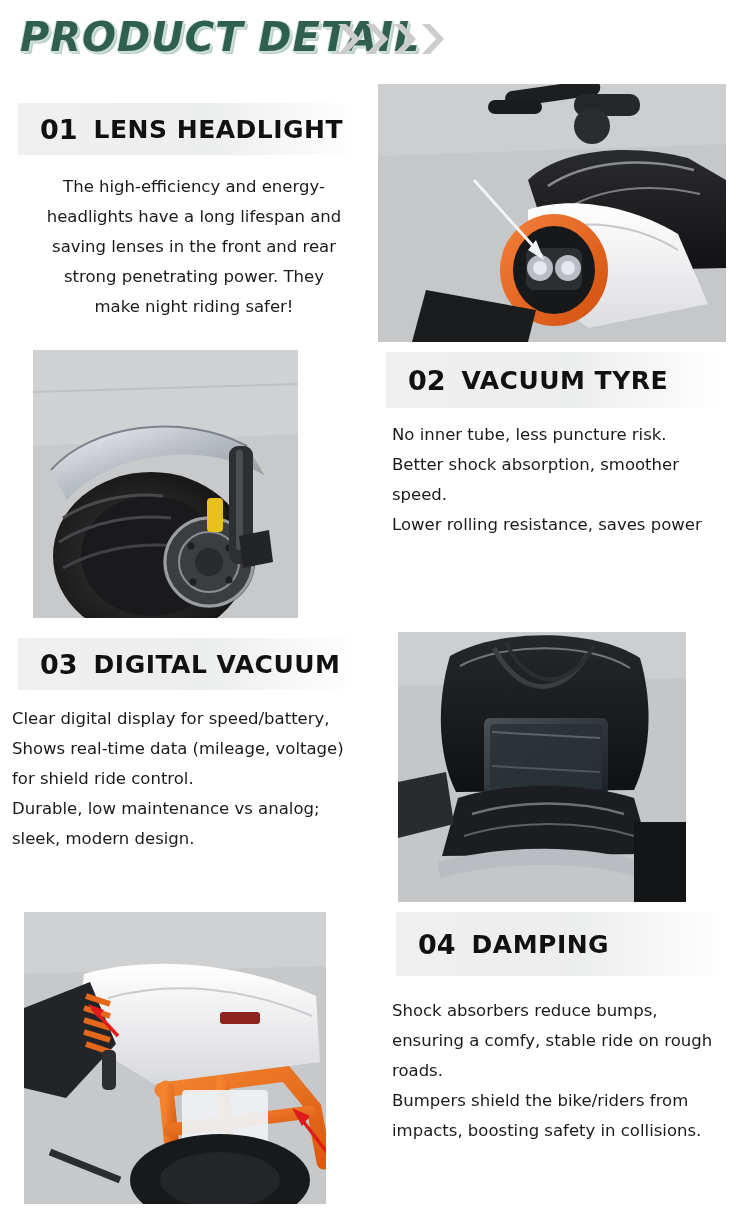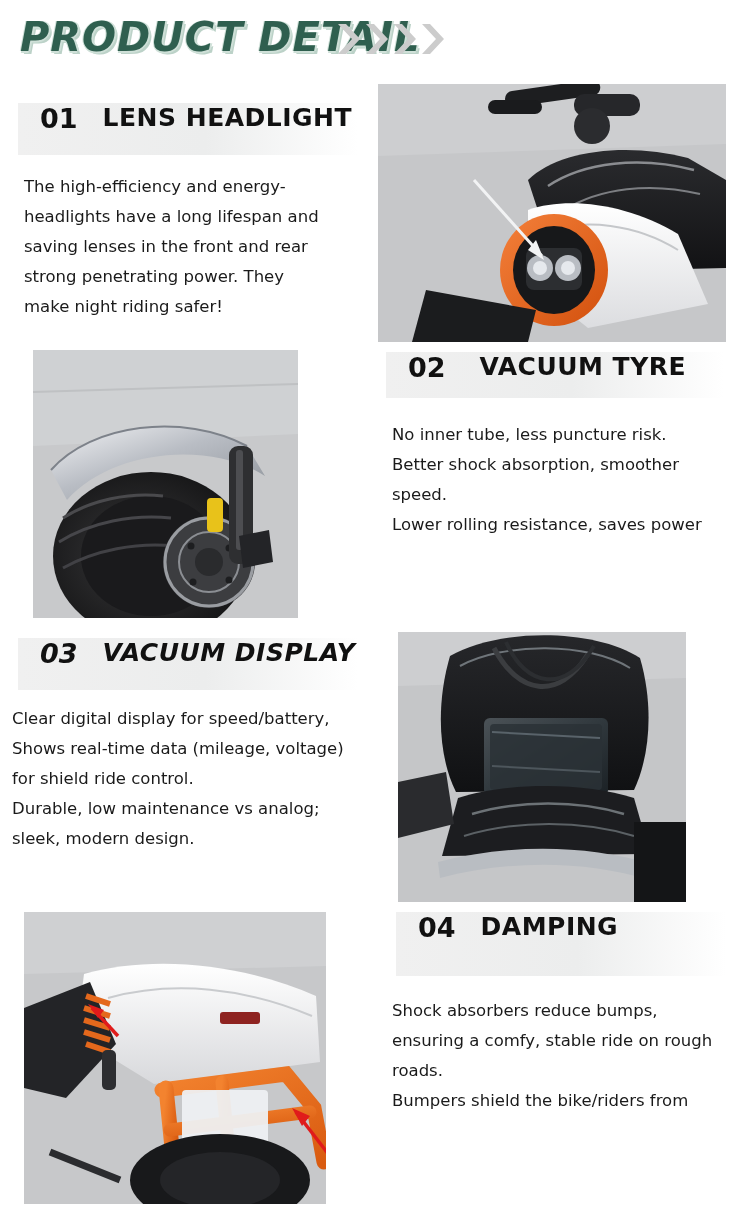--- a/index.html
+++ b/index.html
@@ -47,36 +47,37 @@
     display: flex;
     gap: 2px;
   }
   .chevrons svg { display: block; }
 
   
   .sec-bar {
     position: absolute;
     background: linear-gradient(to right, #f0f0f0 0%, #eceded 55%, #ffffff 100%);
     display: flex;
+    align-items: center;
     box-sizing: border-box;
     padding-left: 22px;
   }
   .sec-num {
     font-family: "DejaVu Sans", sans-serif;
     font-weight: bold;
     font-size: 27px;
     color: #111111;
     letter-spacing: 0px;
   }
   .sec-name {
     font-family: "DejaVu Sans", sans-serif;
     font-weight: bold;
     font-size: 25px;
     color: #111111;
-    margin-left: 25px;
+    margin-left: 16px;
     letter-spacing: 0.5px;
     white-space: nowrap;
   }
 
   
   .sec-text {
     position: absolute;
     font-family: "DejaVu Sans", sans-serif;
     font-size: 16.5px;
     line-height: 30px;
@@ -111,21 +112,21 @@
       <polygon points="2,2 16,17 2,32 10,32 24,17 10,2" fill="#cccccc"></polygon>
     </svg>
   </div>
 </div>
 
 <div class="sec-bar" style="left:18px; top:103px; width:340px; height:52px;">
   <span class="sec-num">01</span>
   <span class="sec-name">LENS  HEADLIGHT</span>
 </div>
 
-<div class="sec-text" style="left:24px; top:172px; width:340px;">
+<div class="sec-text" style="left:24px; top:172px; width:340px;text-align:center;">
   <p>The high-efficiency and energy-</p>
   <p>headlights have a long lifespan and</p>
   <p>saving lenses in the front and rear</p>
   <p>strong penetrating power. They</p>
   <p>make night riding safer!</p>
 </div>
 
 <div class="photo" style="left:33px; top:350px; width:265px; height:268px;">
   <svg width="265" height="268" viewBox="0 0 265 268">
     <defs>
@@ -217,35 +218,35 @@
     <circle cx="190" cy="184" r="13" fill="#b9bdc3"></circle>
     <circle cx="190" cy="184" r="7" fill="#e6e9ed"></circle>
 
     <path d="M48 206 L158 226 L150 258 L34 258 Z" fill="#1b1c1e"></path>
 
     <path d="M96 96 L164 172" stroke="#f2f3f4" stroke-width="3" fill="none"></path>
     <polygon points="166,176 150,166 158,156" fill="#f2f3f4"></polygon>
   </svg>
 </div>
 
-<div class="sec-bar" style="left:386px; top:352px; width:338px; height:46px;gap:9px;">
+<div class="sec-bar" style="left:386px; top:352px; width:338px; height:56px;">
   <span class="sec-num">02</span>
   <span class="sec-name">VACUUM  TYRE</span>
 </div>
 
 <div class="sec-text" style="left:392px; top:420px; width:344px;">
   <p>No inner tube, less puncture risk.</p>
   <p>Better shock absorption, smoother</p>
   <p>speed.</p>
   <p>Lower rolling resistance, saves power</p>
 </div>
 
-<div class="sec-bar" style="left:18px; top:638px; width:340px; height:52px;font-style:italic;">
+<div class="sec-bar" style="left:18px; top:638px; width:340px; height:52px;">
   <span class="sec-num">03</span>
-  <span class="sec-name">VACUUM DISPLAY</span>
+  <span class="sec-name">DIGITAL VACUUM</span>
 </div>
 
 <div class="sec-text" style="left:12px; top:704px; width:350px;">
   <p>Clear digital display for speed/battery,</p>
   <p>Shows real-time data (mileage, voltage)</p>
   <p> for shield ride control.</p>
   <p>Durable, low maintenance vs analog;</p>
   <p>sleek, modern design.</p>
 </div>
 
@@ -356,13 +357,14 @@
 <div class="sec-bar" style="left:396px; top:912px; width:330px; height:64px;">
   <span class="sec-num">04</span>
   <span class="sec-name">DAMPING</span>
 </div>
 
 <div class="sec-text" style="left:392px; top:996px; width:344px;">
   <p>Shock absorbers reduce bumps,</p>
   <p>ensuring a comfy, stable ride on rough</p>
   <p> roads.</p>
   <p>Bumpers shield the bike/riders from</p>
+  <p>impacts, boosting safety in collisions.</p>
 </div>
 
 </body></html>

